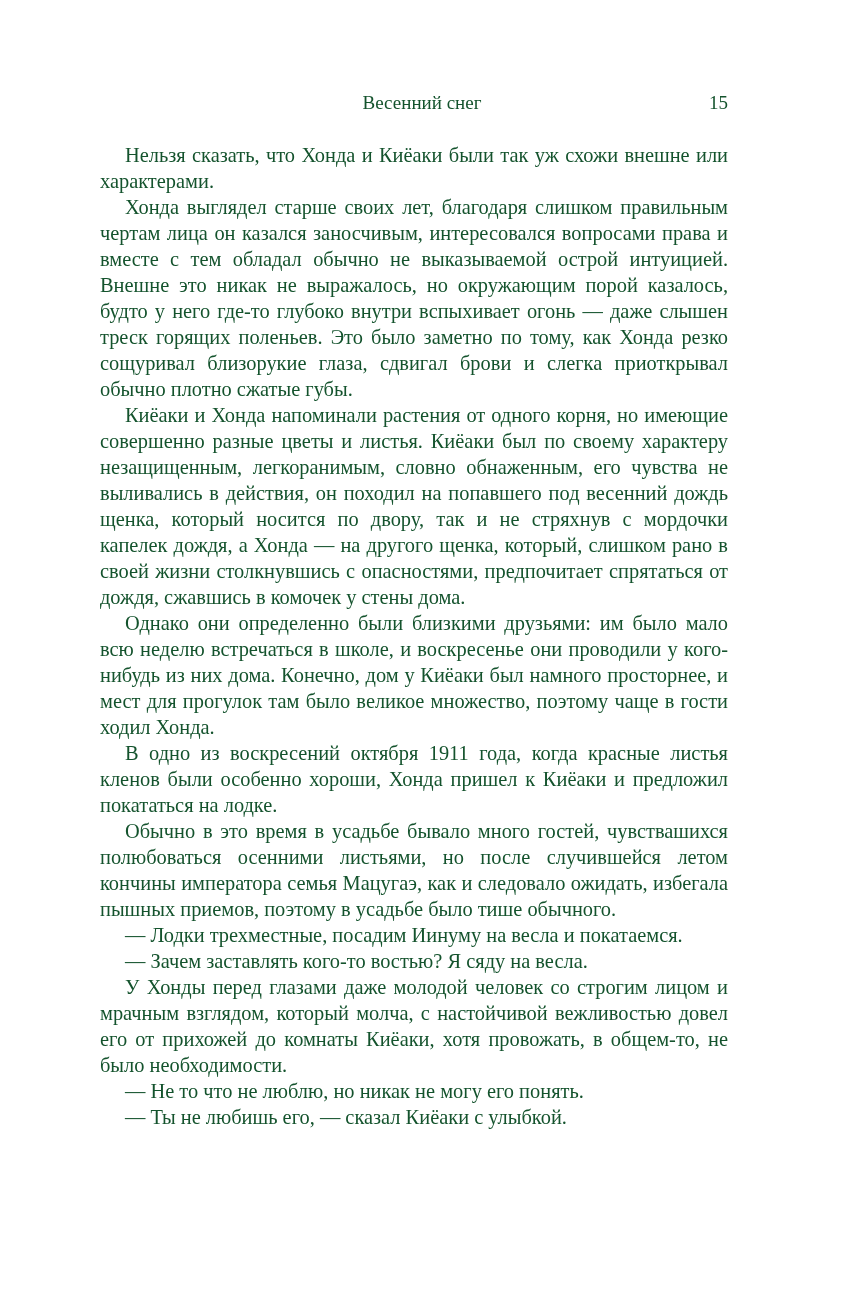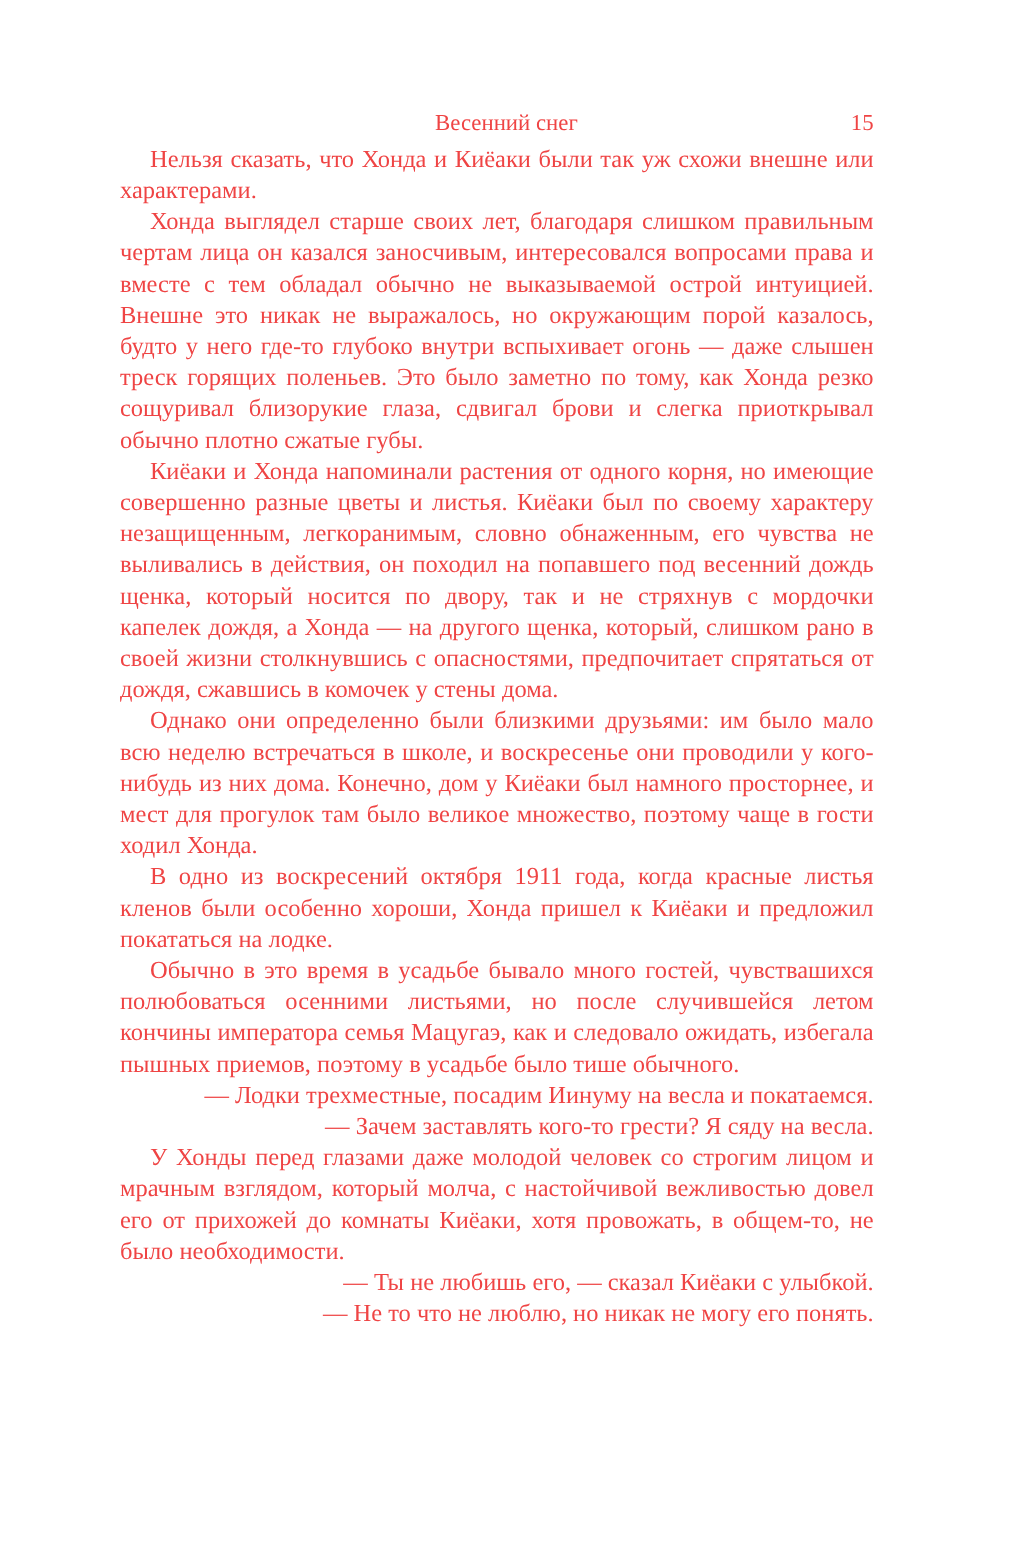--- a/index.html
+++ b/index.html
@@ -1,48 +1,48 @@
 <!DOCTYPE html>
 <html><head>
 <meta charset="utf-8">
 <style>
   html, body { margin: 0; padding: 0; background: #ffffff; }
   body { width: 856px; height: 1299px; position: relative; overflow: hidden; }
   .page {
     position: absolute; left: 100px; top: 86px; width: 628px;
     font-family: "Liberation Serif", "DejaVu Serif", serif;
-    color: #ef4444;
+    color: #14532d;
   }
   .running-head {
     position: relative; height: 34px; font-size: 19px; line-height: 34px;
   }
   .running-title { position: absolute; left: 0; right: 0; text-align: center; padding-left: 16px; }
   .page-number { position: absolute; right: 0; top: 0; }
-  .body-text { font-size: 20.4px; line-height: 26px; }
+  .body-text { margin-top: 22px; font-size: 20.4px; line-height: 26px; }
   .body-text p {
     margin: 0; text-align: justify; text-indent: 25px;
     hyphens: manual;
   }
-  .body-text p.dialogue { text-indent: 25px; text-align: right; }
+  .body-text p.dialogue { text-indent: 25px; text-align: left; }
 </style>
 </head>
 <body>
 
 <div class="page">
   <div class="running-head">
     <span class="running-title">Весенний снег</span>
     <span class="page-number">15</span>
   </div>
 
   <div class="body-text">
     <p>Нельзя сказать, что Хонда и Киёаки были так уж схожи внеш­не или характерами.</p>
     <p>Хонда выглядел старше своих лет, благодаря слишком правиль­ным чертам лица он казался заносчивым, интересовался вопроса­ми права и вместе с тем обладал обычно не выказываемой острой интуицией. Внешне это никак не выражалось, но окружающим порой казалось, будто у него где-то глубоко внутри вспыхивает огонь — даже слышен треск горящих поленьев. Это было заметно по тому, как Хонда резко сощуривал близорукие глаза, сдвигал брови и слегка приоткрывал обычно плотно сжатые губы.</p>
     <p>Киёаки и Хонда напоминали растения от одного корня, но имеющие совершенно разные цветы и листья. Киёаки был по сво­ему характеру незащищенным, легкоранимым, словно обнаженным, его чувства не выливались в действия, он походил на попавшего под весенний дождь щенка, который носится по двору, так и не стряхнув с мордочки капелек дождя, а Хонда — на другого щенка, который, слишком рано в своей жизни столкнувшись с опасно­стями, предпочитает спрятаться от дождя, сжавшись в комочек у стены дома.</p>
     <p>Однако они определенно были близкими друзьями: им было мало всю неделю встречаться в школе, и воскресенье они прово­дили у кого-нибудь из них дома. Конечно, дом у Киёаки был на­много просторнее, и мест для прогулок там было великое множе­ство, поэтому чаще в гости ходил Хонда.</p>
     <p>В одно из воскресений октября 1911 года, когда красные листья кленов были особенно хороши, Хонда пришел к Киёаки и предло­жил покататься на лодке.</p>
     <p>Обычно в это время в усадьбе бывало много гостей, чувства­шихся полюбоваться осенними листьями, но после случившейся летом кончины императора семья Мацугаэ, как и следовало ожи­дать, избегала пышных приемов, поэтому в усадьбе было тише обычного.</p>
     <p class="dialogue">— Лодки трехместные, посадим Иинуму на весла и покатаемся.</p>
-    <p class="dialogue">— Зачем заставлять кого-то грести? Я сяду на весла.</p>
+    <p class="dialogue">— Зачем заставлять кого-то востью? Я сяду на весла.</p>
     <p>У Хонды перед глазами даже молодой человек со строгим ли­цом и мрачным взглядом, который молча, с настойчивой вежли­востью довел его от прихожей до комнаты Киёаки, хотя прово­жать, в общем-то, не было необходимости.</p>
+    <p class="dialogue">— Не то что не люблю, но никак не могу его понять.</p>
     <p class="dialogue">— Ты не любишь его, — сказал Киёаки с улыбкой.</p>
-    <p class="dialogue">— Не то что не люблю, но никак не могу его понять.</p>
   </div>
 </div>
 
 </body></html>

